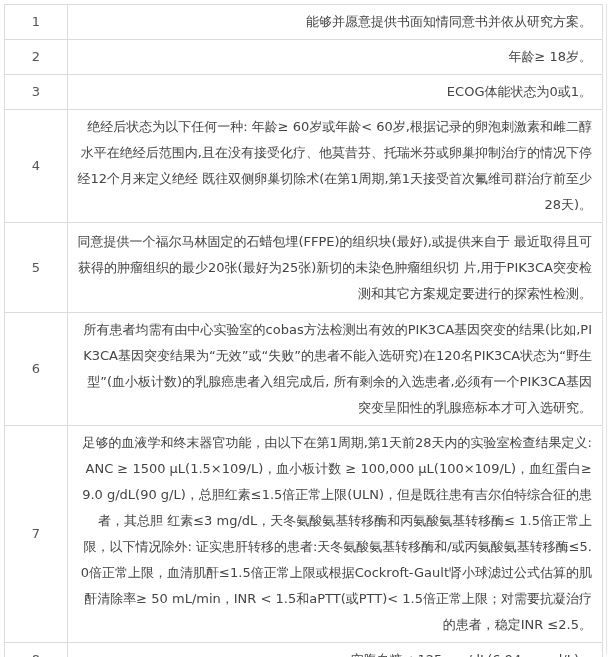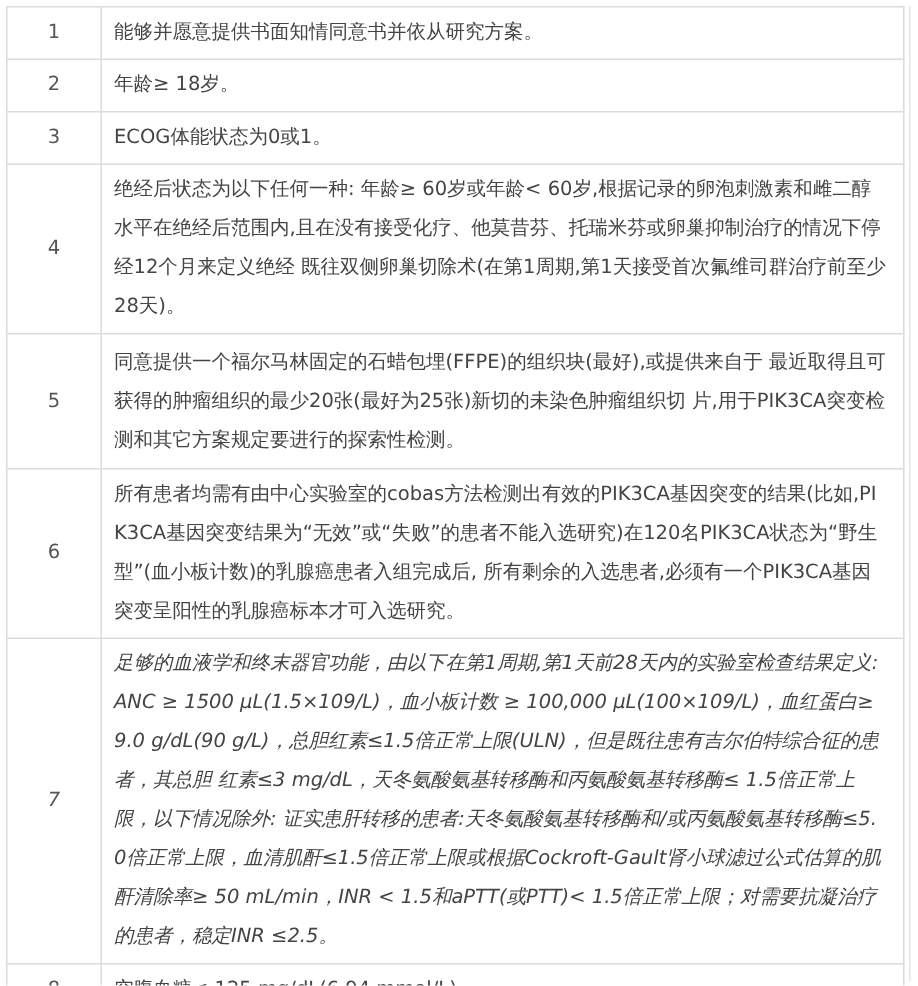--- a/index.html
+++ b/index.html
@@ -33,30 +33,30 @@
       line-height: 26px;
       padding: 0;
     }
     td.num {
       width: 62px;
       text-align: center;
       color: #555555;
     }
     td.text {
       padding: 4px 10px 4px 8px;
-      text-align: left;
+      text-align: right;
       word-break: break-all;
     }
     tr.row-1 td { height: 26px; }
     tr.row-2 td { height: 24px; }
     tr.row-3 td { height: 26px; }
     tr.row-4 td { height: 100px; }
     tr.row-5 td { height: 81px; }
     tr.row-6 td { height: 96px; }
-    tr.row-7 td { height: 207px; font-style: italic; }
+    tr.row-7 td { height: 207px; }
     tr.row-8 td { height: 23px; }
     .right-edge {
       position: absolute;
       left: 606px;
       top: 4px;
       width: 1px;
       height: 650px;
       background: #e4e4e4;
     }
   </style>

